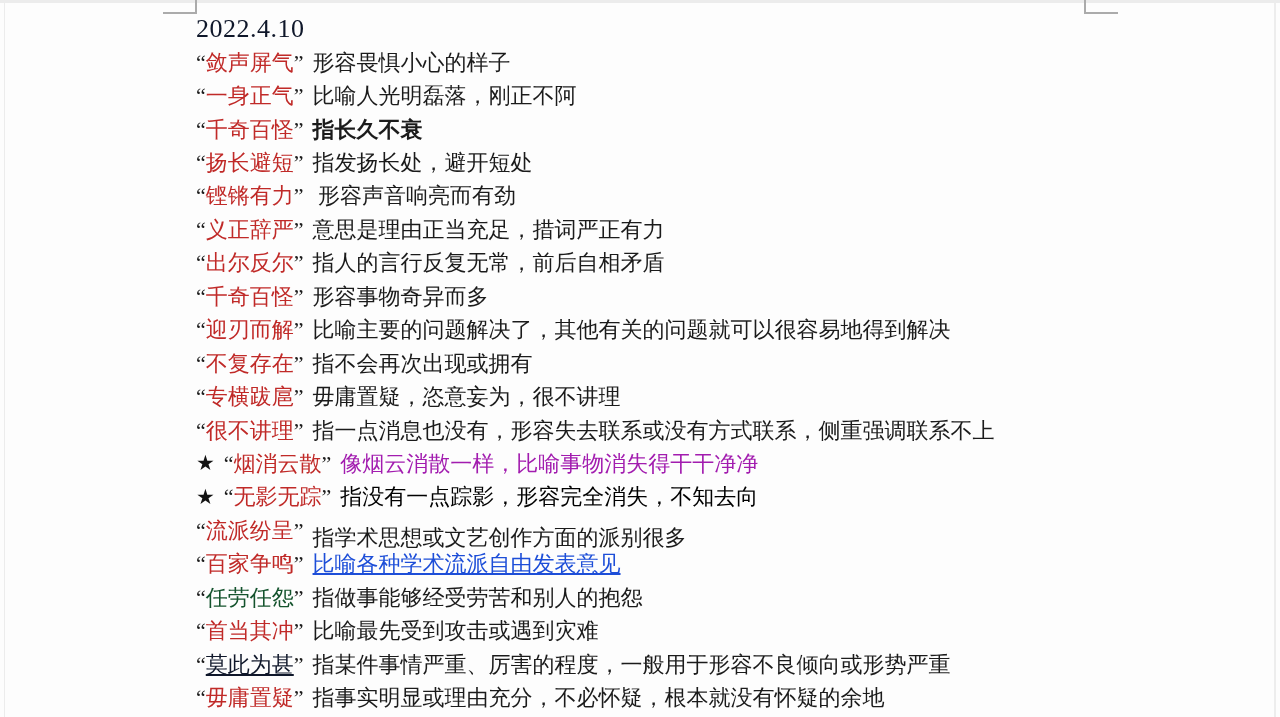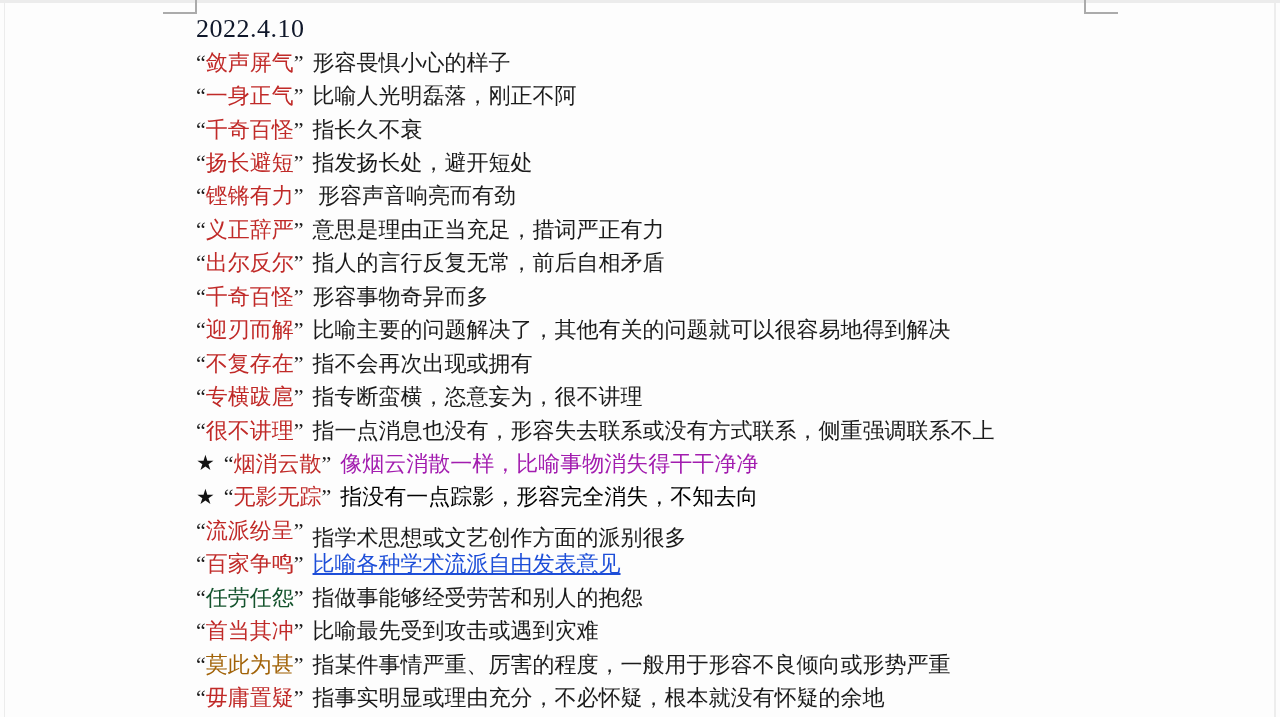--- a/index.html
+++ b/index.html
@@ -91,21 +91,21 @@
       <span class="q">“</span>
       <span class="idiom" style="color: rgb(192, 42, 40);">一身正气</span>
       <span class="q">”</span>
       <span class="def" style="color: rgb(27, 27, 27);">比喻人光明磊落，刚正不阿</span>
     </div>
       <div class="row">
       
       <span class="q">“</span>
       <span class="idiom" style="color: rgb(192, 42, 40);">千奇百怪</span>
       <span class="q">”</span>
-      <span class="def" style="color: rgb(27, 27, 27);">指长久不衰</span>
+      <span class="def" style="color: rgb(27, 27, 27); font-weight: bold;">指长久不衰</span>
     </div>
       <div class="row">
       
       <span class="q">“</span>
       <span class="idiom" style="color: rgb(192, 42, 40);">扬长避短</span>
       <span class="q">”</span>
       <span class="def" style="color: rgb(27, 27, 27);">指发扬长处，避开短处</span>
     </div>
       <div class="row">
       
@@ -147,21 +147,21 @@
       <span class="q">“</span>
       <span class="idiom" style="color: rgb(192, 42, 40);">不复存在</span>
       <span class="q">”</span>
       <span class="def" style="color: rgb(27, 27, 27);">指不会再次出现或拥有</span>
     </div>
       <div class="row">
       
       <span class="q">“</span>
       <span class="idiom" style="color: rgb(192, 42, 40);">专横跋扈</span>
       <span class="q">”</span>
-      <span class="def" style="color: rgb(27, 27, 27);">指专断蛮横，恣意妄为，很不讲理</span>
+      <span class="def" style="color: rgb(27, 27, 27);">毋庸置疑，恣意妄为，很不讲理</span>
     </div>
       <div class="row">
       
       <span class="q">“</span>
       <span class="idiom" style="color: rgb(192, 42, 40);">很不讲理</span>
       <span class="q">”</span>
       <span class="def" style="color: rgb(27, 27, 27);">指一点消息也没有，形容失去联系或没有方式联系，侧重强调联系不上</span>
     </div>
       <div class="row">
       <span class="star">★</span>
@@ -201,21 +201,21 @@
       <div class="row">
       
       <span class="q">“</span>
       <span class="idiom" style="color: rgb(192, 42, 40);">首当其冲</span>
       <span class="q">”</span>
       <span class="def" style="color: rgb(27, 27, 27);">比喻最先受到攻击或遇到灾难</span>
     </div>
       <div class="row">
       
       <span class="q">“</span>
-      <span class="idiom" style="color: #a16207;">莫此为甚</span>
+      <span class="idiom" style="color: #0f172a; text-decoration: underline;">莫此为甚</span>
       <span class="q">”</span>
       <span class="def" style="color: rgb(27, 27, 27);">指某件事情严重、厉害的程度，一般用于形容不良倾向或形势严重</span>
     </div>
       <div class="row">
       
       <span class="q">“</span>
       <span class="idiom" style="color: rgb(192, 42, 40);">毋庸置疑</span>
       <span class="q">”</span>
       <span class="def" style="color: rgb(27, 27, 27);">指事实明显或理由充分，不必怀疑，根本就没有怀疑的余地</span>
     </div>

